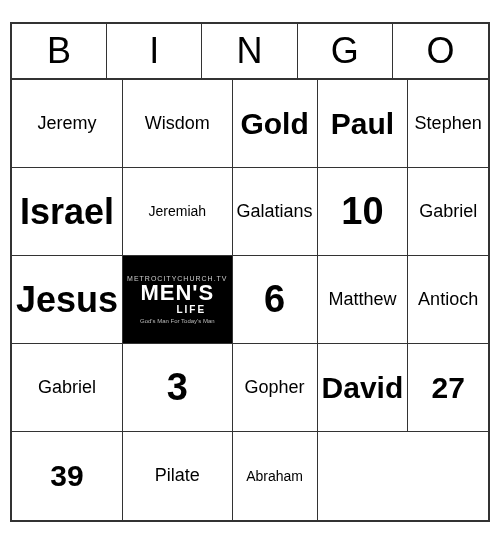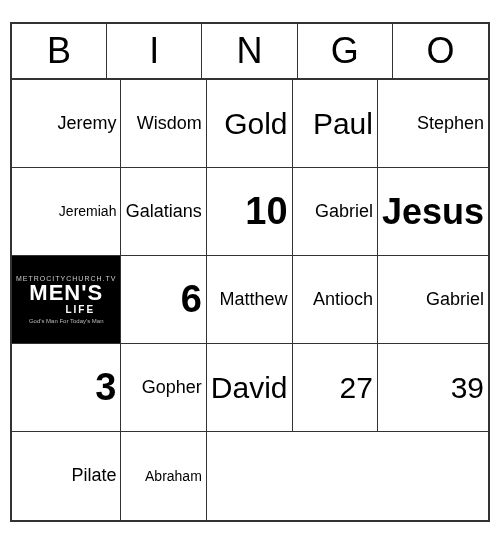--- a/index.html
+++ b/index.html
@@ -44,21 +44,21 @@
     .bingo-grid {
       display: grid;
       grid-template-columns: repeat(5, 1fr);
     }
 
     .bingo-cell {
       border-right: 1px solid #333;
       border-bottom: 1px solid #333;
       min-height: 88px;
       display: flex;
-      justify-content: flex-end;
+      justify-content: center;
       align-items: center;
       text-align: center;
       padding: 4px;
       position: relative;
     }
 
     .bingo-cell:nth-child(5n) {
       border-right: none;
     }
 
@@ -66,21 +66,21 @@
       border-bottom: none;
     }
 
     .bingo-cell span {
       font-size: 18px;
       line-height: 1.2;
     }
 
     .bingo-cell span.large {
       font-size: 30px;
-      font-weight: normal;
+      font-weight: bold;
     }
 
     .bingo-cell span.xlarge {
       font-size: 36px;
       font-weight: bold;
     }
 
     .bingo-cell span.number-large {
       font-size: 38px;
       font-weight: bold;
@@ -148,20 +148,23 @@
       <div class="bingo-cell">
         <span class="large">Gold</span>
       </div>
       <div class="bingo-cell">
         <span class="large">Paul</span>
       </div>
       <div class="bingo-cell">
         <span style="font-size: 18px;">Stephen</span>
       </div>
       <div class="bingo-cell">
+        <span class="xlarge">Israel</span>
+      </div>
+      <div class="bingo-cell">
         <span style="font-size: 14px;">Jeremiah</span>
       </div>
       <div class="bingo-cell">
         <span style="font-size: 18px;">Galatians</span>
       </div>
       <div class="bingo-cell">
         <span class="number-large">10</span>
       </div>
       <div class="bingo-cell">
         <span style="font-size: 18px;">Gabriel</span>

